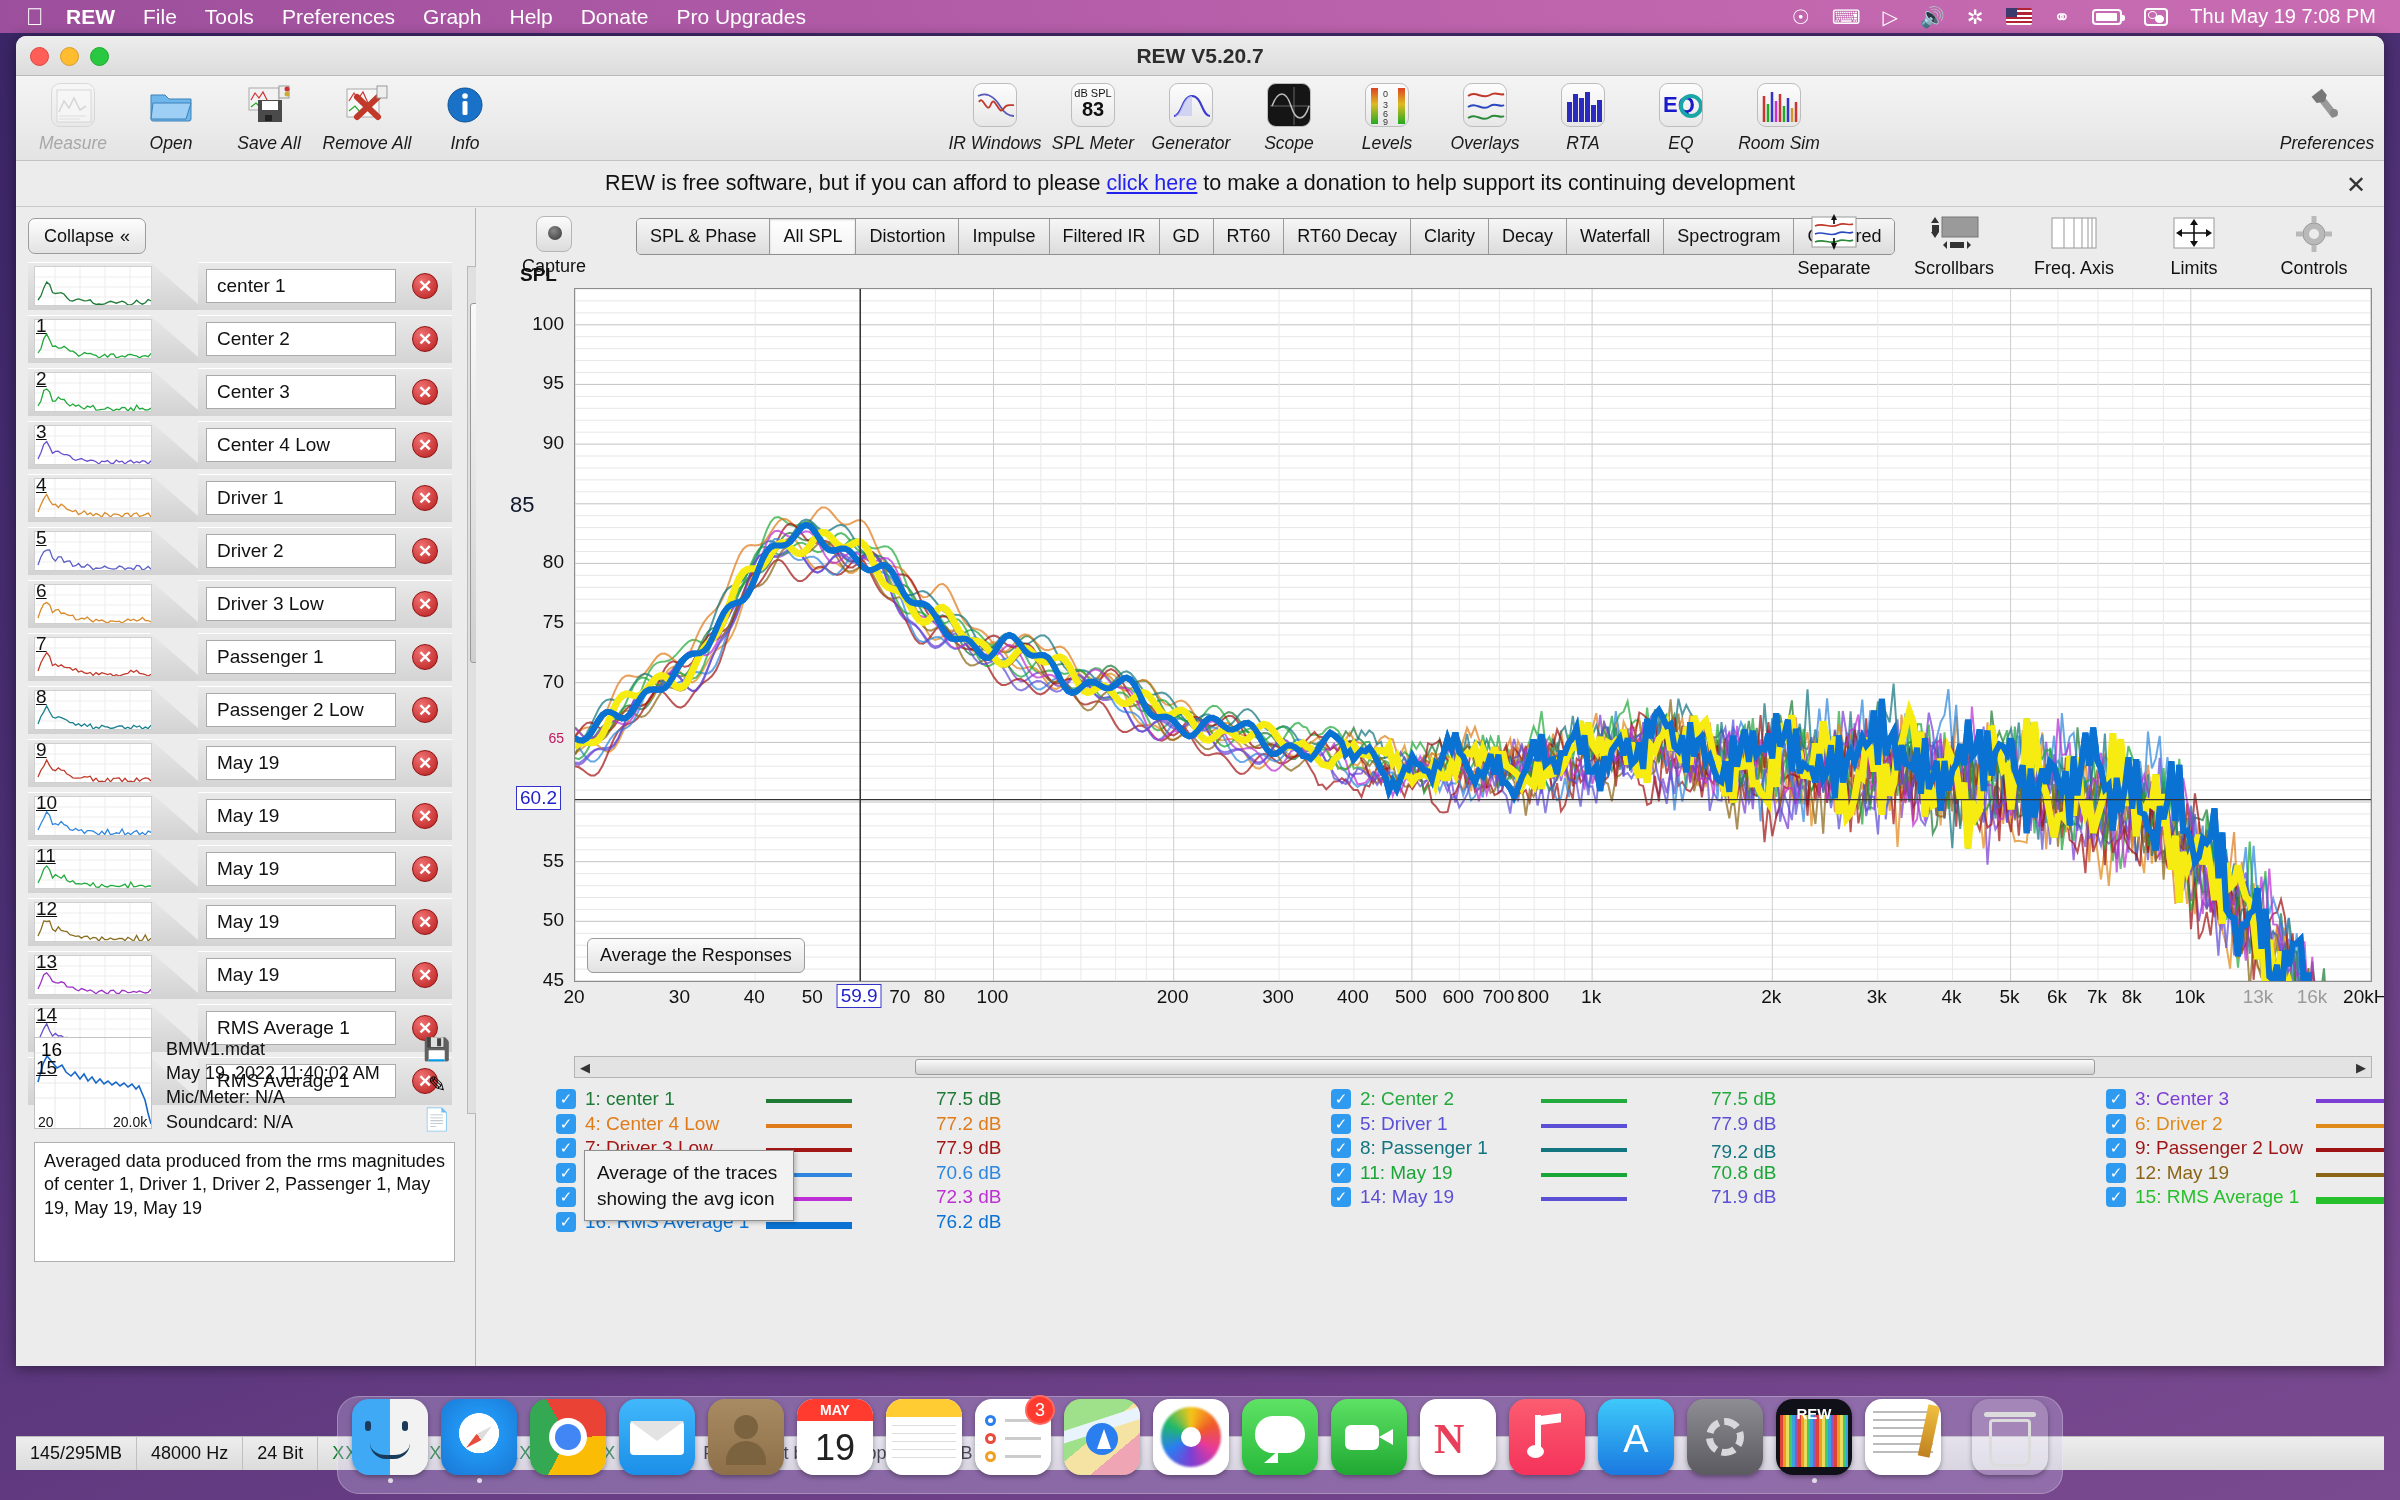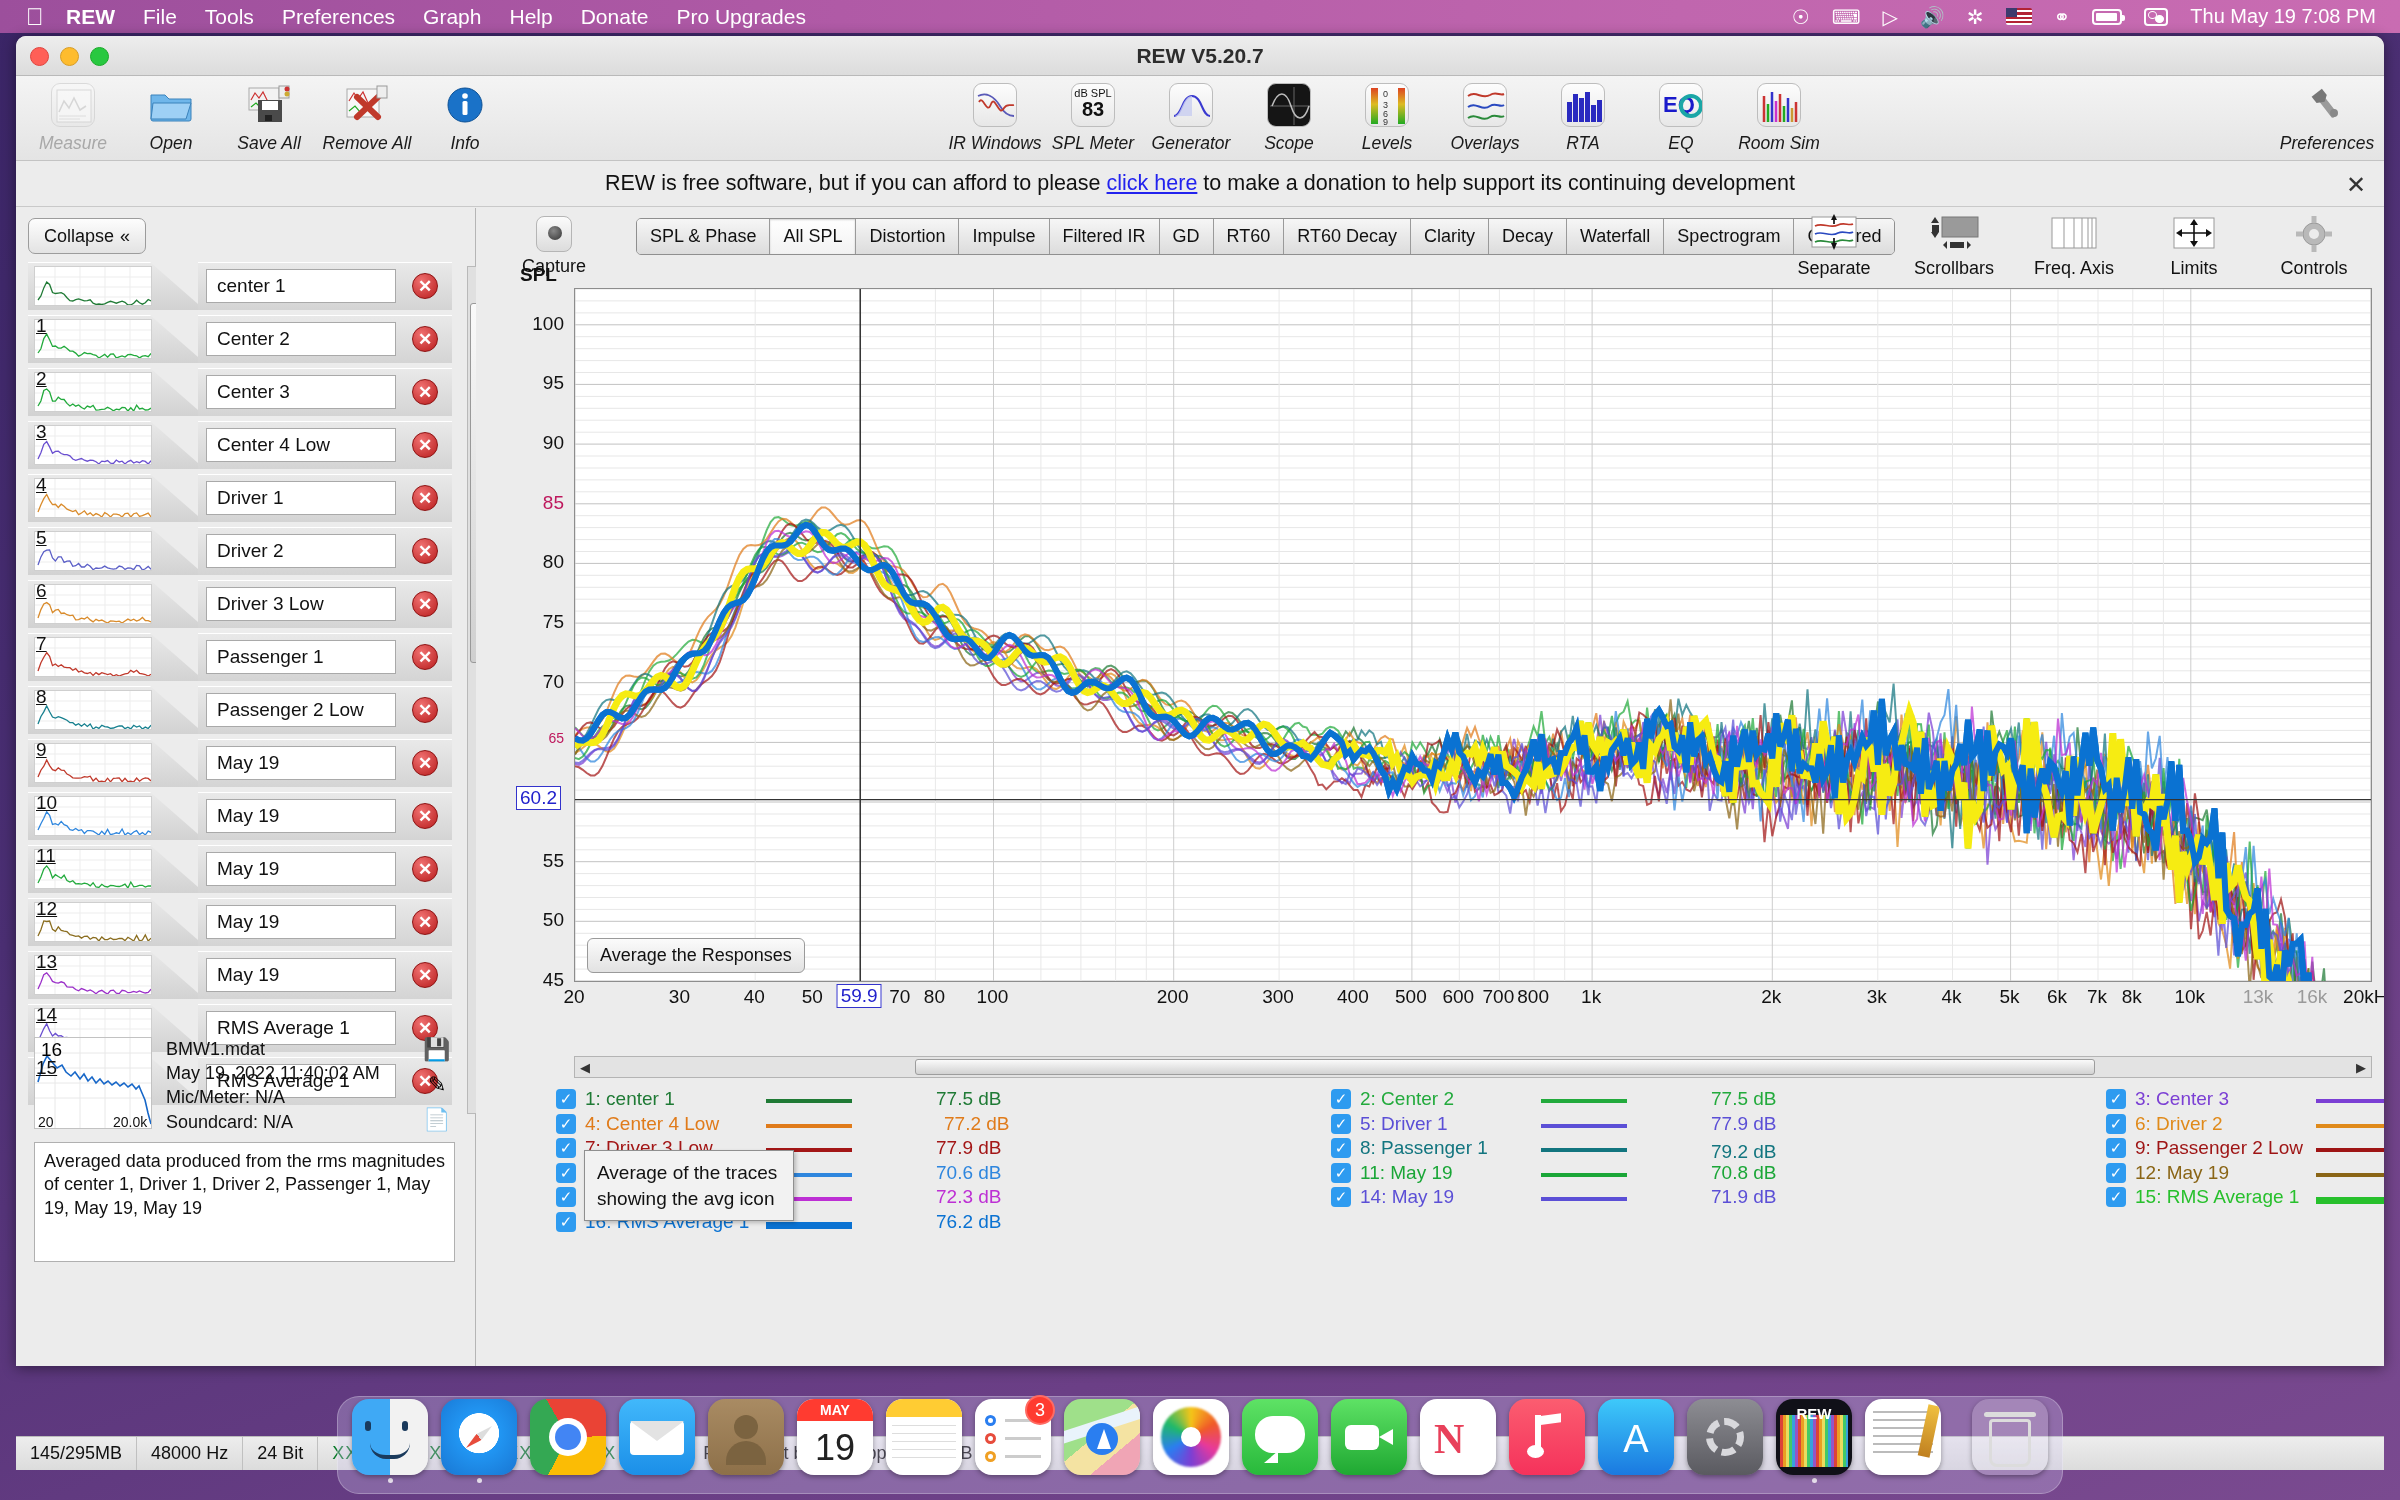--- a/index.html
+++ b/index.html
@@ -1009,21 +1009,21 @@
                   <polyline fill="none" stroke="#f6ec12" stroke-width="7" opacity="1" points="0.0,457.8 3.9,454.8 7.8,453.2 11.7,453.2 15.7,453.7 19.6,453.3 23.5,450.8 27.4,445.5 31.3,437.6 35.2,428.2 39.1,418.9 43.0,411.4 47.0,406.7 50.9,404.9 54.8,405.4 58.7,406.6 62.6,407.1 66.5,405.7 70.4,402.2 74.3,397.1 78.3,391.9 82.2,388.0 86.1,386.4 90.0,387.5 93.9,390.7 97.8,394.6 101.7,397.7 105.6,398.7 109.6,396.3 113.5,390.2 117.4,381.9 121.3,373.0 125.2,365.0 129.1,358.8 133.0,354.2 136.9,350.5 140.9,346.1 144.8,340.0 148.7,331.4 152.6,320.7 156.5,309.0 160.4,297.9 164.3,289.0 168.3,283.1 172.2,280.4 176.1,279.8 180.0,279.8 183.9,279.1 187.8,276.4 191.7,271.6 195.6,265.6 199.6,259.6 203.5,255.2 207.4,253.6 211.3,255.0 215.2,258.4 219.1,262.1 223.0,264.4 226.9,264.4 230.9,261.6 234.8,256.6 238.7,250.9 242.6,246.0 246.5,243.4 250.4,243.7 254.3,246.6 258.2,250.9 262.2,255.1 266.1,257.9 270.0,258.5 273.9,257.2 277.8,254.9 281.7,253.1 285.6,253.0 289.6,256.1 293.5,262.7 297.4,271.6 301.3,280.9 305.2,289.1 309.1,295.1 313.0,298.4 316.9,300.0 320.9,301.0 324.8,302.9 328.7,306.7 332.6,312.5 336.5,319.5 340.4,326.2 344.3,331.3 348.2,333.4 352.2,332.3 356.1,328.5 360.0,323.4 363.9,319.2 367.8,318.2 371.7,320.7 375.6,326.4 379.5,333.7 383.5,340.9 387.4,346.7 391.3,350.3 395.2,351.6 399.1,351.8 403.0,352.2 406.9,353.9 410.8,357.5 414.8,362.6 418.7,368.0 422.6,372.5 426.5,375.2 430.4,375.1 434.3,372.2 438.2,367.7 442.2,363.0 446.1,359.7 450.0,358.8 453.9,360.5 457.8,364.2 461.7,368.4 465.6,371.8 469.5,373.2 473.5,372.6 477.4,370.5 481.3,368.5 485.2,367.9 489.1,370.0 493.0,374.9 496.9,382.1 500.8,390.0 504.8,397.0 508.7,401.8 512.6,403.5 516.5,402.6 520.4,400.1 524.3,397.6 528.2,396.7 532.1,398.4 536.1,402.3 540.0,407.3 543.9,411.9 547.8,414.6 551.7,414.6 555.6,412.3 559.5,408.6 563.5,405.2 567.4,403.5 571.3,404.5 575.2,408.2 579.1,413.7 583.0,419.5 586.9,424.1 590.8,426.4 594.8,426.2 598.7,424.1 602.6,421.8 606.5,421.2 610.4,423.1 614.3,427.7 618.2,434.3 622.1,441.4 626.1,447.3 630.0,450.7 633.9,451.1 637.8,449.0 641.7,445.6 645.6,442.5 649.5,441.0 653.4,441.7 657.4,444.4 661.3,447.8 665.2,450.6 669.1,451.5 673.0,449.9 676.9,446.1 680.8,441.4 684.7,437.3 688.7,435.2 692.6,436.1 696.5,439.7 700.4,445.1 704.3,450.7 708.2,455.0 712.1,458.0 716.1,457.5 720.0,456.9 723.9,455.8 727.8,453.8 731.7,457.8 735.6,459.2 739.5,465.9 743.4,471.0 747.4,475.3 751.3,476.2 755.2,477.4 759.1,470.6 763.0,467.4 766.9,463.8 770.8,455.3 774.7,461.8 778.7,455.8 782.6,462.8 786.5,465.1 790.4,465.3 794.3,467.0 798.2,466.3 802.1,461.5 806.0,461.2 810.0,463.5 813.9,457.3 817.8,473.9 821.7,468.0 825.6,481.6 829.5,486.8 833.4,484.9 837.4,492.8 841.3,487.7 845.2,486.6 849.1,485.1 853.0,487.4 856.9,478.3 860.8,494.1 864.7,480.2 868.7,488.9 872.6,488.7 876.5,474.5 880.4,484.0 884.3,467.0 888.2,468.2 892.1,464.1 896.0,465.1 900.0,458.6 903.9,473.7 907.8,460.8 911.7,470.3 915.6,474.7 919.5,458.4 923.4,481.3 927.3,462.7 931.3,476.9 935.2,479.3 939.1,482.6 943.0,486.3 946.9,497.2 950.8,487.8 954.7,492.9 958.6,496.9 962.6,473.3 966.5,499.8 970.4,471.1 974.3,486.0 978.2,484.7 982.1,475.3 986.0,481.5 990.0,474.0 993.9,463.5 997.8,458.2 1001.7,458.7 1005.6,432.1 1009.5,462.6 1013.4,433.8 1017.3,455.3 1021.3,461.6 1025.2,448.2 1029.1,470.6 1033.0,453.7 1036.9,456.1 1040.8,452.1 1044.7,457.0 1048.6,440.7 1052.6,475.5 1056.5,453.5 1060.4,477.5 1064.3,488.4 1068.2,463.5 1072.1,493.7 1076.0,456.9 1079.9,461.9 1083.9,450.5 1087.8,446.5 1091.7,436.8 1095.6,461.3 1099.5,443.9 1103.4,461.7 1107.3,473.5 1111.3,437.9 1115.2,475.8 1119.1,427.1 1123.0,441.6 1126.9,436.2 1130.8,432.1 1134.7,446.9 1138.6,467.5 1142.6,469.7 1146.5,488.5 1150.4,506.9 1154.3,469.8 1158.2,513.6 1162.1,458.6 1166.0,477.8 1169.9,477.1 1173.9,462.6 1177.8,494.9 1181.7,494.4 1185.6,503.8 1189.5,507.4 1193.4,513.4 1197.3,466.8 1201.2,497.8 1205.2,434.4 1209.1,448.5 1213.0,452.2 1216.9,426.2 1220.8,479.6 1224.7,462.0 1228.6,486.4 1232.5,486.7 1236.5,488.4 1240.4,454.5 1244.3,481.0 1248.2,432.4 1252.1,452.6 1256.0,474.1 1259.9,447.7 1263.9,525.0 1267.8,494.0 1271.7,529.0 1275.6,524.0 1279.5,509.1 1283.4,485.6 1287.3,488.8 1291.2,449.0 1295.2,458.9 1299.1,482.3 1303.0,444.9 1306.9,525.8 1310.8,474.9 1314.7,506.3 1318.6,494.7 1322.5,459.1 1326.5,455.1 1330.4,437.8 1334.3,422.5 1338.2,433.6 1342.1,467.5 1346.0,442.7 1349.9,527.6 1353.8,481.9 1357.8,516.3 1361.7,514.3 1365.6,469.6 1369.5,493.6 1373.4,461.1 1377.3,470.0 1381.2,480.1 1385.2,510.6 1389.1,493.6 1393.0,559.4 1396.9,511.0 1400.8,527.9 1404.7,521.3 1408.6,456.0 1412.5,491.3 1416.5,436.7 1420.4,457.1 1424.3,462.8 1428.2,481.0 1432.1,477.4 1436.0,520.5 1439.9,483.0 1443.8,491.3 1447.8,493.8 1451.7,429.4 1455.6,486.7 1459.5,433.1 1463.4,474.5 1467.3,492.5 1471.2,505.0 1475.1,526.6 1479.1,548.1 1483.0,527.5 1486.9,526.3 1490.8,531.0 1494.7,467.0 1498.6,526.8 1502.5,468.2 1506.4,508.2 1510.4,524.1 1514.3,511.9 1518.2,543.9 1522.1,529.6 1526.0,516.4 1529.9,500.9 1533.8,500.3 1537.8,444.2 1541.7,500.5 1545.6,450.2 1549.5,491.1 1553.4,516.6 1557.3,493.0 1561.2,547.3 1565.1,515.7 1569.1,523.9 1573.0,513.1 1576.9,516.0 1580.8,485.4 1584.7,537.1 1588.6,505.2 1592.5,545.9 1596.4,580.6 1600.4,546.6 1604.3,613.5 1608.2,563.1 1612.1,579.8 1616.0,567.4 1619.9,557.8 1623.8,546.0 1627.7,575.3 1631.7,555.6 1635.6,580.1 1639.5,611.0 1643.4,565.8 1647.3,634.8 1651.2,574.1 1655.1,598.0 1659.1,594.0 1663.0,576.6 1666.9,594.7 1670.8,607.9 1674.7,612.2 1678.6,634.2 1682.5,670.0 1686.4,632.7 1690.4,705.5 1694.3,650.8 1698.2,681.1 1702.1,689.8 1706.0,662.6 1709.9,704.8 1713.8,693.8 1717.7,709.9 1721.7,719.3 1725.6,742.2 1729.5,707.9 1733.4,764.0 1737.3,711.9 1741.2,734.3 1745.1,748.0 1749.0,706.8 1753.0,765.7 1756.9,734.2 1760.8,762.6 1764.7,770.5 1768.6,785.9 1772.5,773.3 1776.4,818.3 1780.3,786.9 1784.3,809.2 1788.2,834.8 1792.1,789.5 1796.0,861.1"></polyline>
                   <polyline fill="none" stroke="#0a72d2" stroke-width="6" opacity="1" points="0.0,449.4 3.9,451.3 7.8,451.6 11.7,449.4 15.7,444.6 19.6,438.1 23.5,431.4 27.4,426.0 31.3,423.1 35.2,423.0 39.1,424.9 43.0,427.5 47.0,429.3 50.9,428.8 54.8,425.6 58.7,420.0 62.6,413.4 66.5,407.2 70.4,402.7 74.3,400.4 78.3,400.2 82.2,400.7 86.1,400.7 90.0,398.8 93.9,394.5 97.8,388.0 101.7,380.7 105.6,374.3 109.6,369.3 113.5,366.1 117.4,364.8 121.3,364.6 125.2,364.0 129.1,361.9 133.0,357.2 136.9,349.9 140.9,341.0 144.8,331.9 148.7,324.0 152.6,318.5 156.5,315.5 160.4,314.2 164.3,313.2 168.3,311.0 172.2,306.4 176.1,299.0 180.0,289.5 183.9,279.2 187.8,269.8 191.7,262.6 195.6,258.3 199.6,256.6 203.5,256.5 207.4,256.5 211.3,255.6 215.2,252.7 219.1,247.9 223.0,242.5 226.9,238.0 230.9,235.9 234.8,237.0 238.7,241.0 242.6,247.0 246.5,253.2 250.4,258.2 254.3,261.1 258.2,261.6 262.2,260.6 266.1,259.4 270.0,259.4 273.9,261.4 277.8,265.5 281.7,270.8 285.6,275.7 289.6,279.3 293.5,281.1 297.4,280.8 301.3,279.0 305.2,276.9 309.1,276.1 313.0,277.9 316.9,282.4 320.9,289.4 324.8,297.3 328.7,304.7 332.6,310.3 336.5,313.4 340.4,314.4 344.3,314.3 348.2,314.7 352.2,316.6 356.1,320.7 360.0,326.3 363.9,332.9 367.8,339.9 371.7,345.7 375.6,349.2 379.5,350.3 383.5,349.9 387.4,349.4 391.3,349.9 395.2,352.4 399.1,356.8 403.0,362.0 406.9,366.6 410.8,369.1 414.8,368.4 418.7,364.4 422.6,358.4 426.5,352.4 430.4,347.9 434.3,346.1 438.2,347.6 442.2,351.6 446.1,356.8 450.0,361.8 453.9,365.3 457.8,366.8 461.7,366.6 465.6,366.0 469.5,366.4 473.5,369.0 477.4,374.3 481.3,381.6 485.2,389.8 489.1,397.1 493.0,402.1 496.9,403.9 500.8,402.8 504.8,399.6 508.7,396.0 512.6,393.4 516.5,392.7 520.4,393.8 524.3,396.0 528.2,398.2 532.1,399.5 536.1,398.9 540.0,396.4 543.9,392.9 547.8,389.8 551.7,388.7 555.6,390.6 559.5,395.8 563.5,403.2 567.4,411.6 571.3,419.2 575.2,424.7 579.1,427.6 583.0,428.2 586.9,427.8 590.8,427.6 594.8,428.9 598.7,431.8 602.6,436.3 606.5,441.4 610.4,445.6 614.3,447.4 618.2,446.2 622.1,442.5 626.1,437.4 630.0,432.5 633.9,429.4 637.8,428.8 641.7,430.7 645.6,434.2 649.5,437.9 653.4,440.4 657.4,440.8 661.3,439.2 665.2,436.6 669.1,434.3 673.0,433.9 676.9,436.2 680.8,441.3 684.7,448.2 688.7,455.4 692.6,461.3 696.5,464.6 700.4,464.9 704.3,462.8 708.2,459.7 712.1,456.7 716.1,456.6 720.0,458.1 723.9,461.0 727.8,467.1 731.7,467.2 735.6,469.9 739.5,465.6 743.4,459.9 747.4,453.9 751.3,448.0 755.2,443.8 759.1,446.2 763.0,449.8 766.9,453.4 770.8,465.5 774.7,462.1 778.7,470.2 782.6,465.5 786.5,461.4 790.4,462.5 794.3,458.9 798.2,463.8 802.1,471.6 806.0,481.0 810.0,486.6 813.9,501.8 817.8,492.6 821.7,500.2 825.6,489.6 829.5,478.8 833.4,480.8 837.4,467.5 841.3,474.7 845.2,476.0 849.1,481.6 853.0,482.3 856.9,490.7 860.8,474.2 864.7,477.5 868.7,463.8 872.6,449.5 876.5,460.0 880.4,443.7 884.3,463.6 888.2,467.4 892.1,477.9 896.0,486.0 900.0,493.3 903.9,482.7 907.8,487.0 911.7,478.2 915.6,465.2 919.5,485.4 923.4,465.7 927.3,493.9 931.3,494.0 935.2,499.1 939.1,507.6 943.0,499.2 946.9,488.1 950.8,480.9 954.7,468.9 958.6,450.6 962.6,471.2 966.5,445.3 970.4,475.6 974.3,471.8 978.2,470.3 982.1,485.1 986.0,464.1 990.0,464.0 993.9,453.7 997.8,448.8 1001.7,438.8 1005.6,465.1 1009.5,446.3 1013.4,482.4 1017.3,482.6 1021.3,477.5 1025.2,501.8 1029.1,467.5 1033.0,478.2 1036.9,460.9 1040.8,455.6 1044.7,449.6 1048.6,466.3 1052.6,449.1 1056.5,475.4 1060.4,471.2 1064.3,453.7 1068.2,479.9 1072.1,429.9 1076.0,448.9 1079.9,426.6 1083.9,421.5 1087.8,428.4 1091.7,437.0 1095.6,435.1 1099.5,458.0 1103.4,461.9 1107.3,446.2 1111.3,483.3 1115.2,433.3 1119.1,467.5 1123.0,450.8 1126.9,447.9 1130.8,472.5 1134.7,466.9 1138.6,479.8 1142.6,490.0 1146.5,492.8 1150.4,472.3 1154.3,502.9 1158.2,446.8 1162.1,477.7 1166.0,456.4 1169.9,440.8 1173.9,472.8 1177.8,442.0 1181.7,465.2 1185.6,459.6 1189.5,460.4 1193.4,444.7 1197.3,469.5 1201.2,424.3 1205.2,457.5 1209.1,446.9 1213.0,430.8 1216.9,482.1 1220.8,439.8 1224.7,484.0 1228.6,474.9 1232.5,479.0 1236.5,479.4 1240.4,493.4 1244.3,465.1 1248.2,489.8 1252.1,482.8 1256.0,456.3 1259.9,509.4 1263.9,446.4 1267.8,493.4 1271.7,470.8 1275.6,462.5 1279.5,473.0 1283.4,461.1 1287.3,448.5 1291.2,456.7 1295.2,451.9 1299.1,421.6 1303.0,475.7 1306.9,410.0 1310.8,466.1 1314.7,450.2 1318.6,442.7 1322.5,481.3 1326.5,456.2 1330.4,474.7 1334.3,476.0 1338.2,479.6 1342.1,458.7 1346.0,504.8 1349.9,449.1 1353.8,500.1 1357.8,488.7 1361.7,471.9 1365.6,521.8 1369.5,471.9 1373.4,501.5 1377.3,481.9 1381.2,474.6 1385.2,455.2 1389.1,475.9 1393.0,430.7 1396.9,467.5 1400.8,462.4 1404.7,440.6 1408.6,502.0 1412.5,441.4 1416.5,486.5 1420.4,463.3 1424.3,455.6 1428.2,457.8 1432.1,464.3 1436.0,449.4 1439.9,481.7 1443.8,492.7 1447.8,476.1 1451.7,544.0 1455.6,479.5 1459.5,528.3 1463.4,499.6 1467.3,479.7 1471.2,494.7 1475.1,473.6 1479.1,477.7 1483.0,491.3 1486.9,502.0 1490.8,482.2 1494.7,536.5 1498.6,467.4 1502.5,506.5 1506.4,474.8 1510.4,443.8 1514.3,476.6 1518.2,438.5 1522.1,470.9 1526.0,480.1 1529.9,500.0 1533.8,495.8 1537.8,541.5 1541.7,488.8 1545.6,523.2 1549.5,501.7 1553.4,468.3 1557.3,519.7 1561.2,470.2 1565.1,523.3 1569.1,525.1 1573.0,539.9 1576.9,543.9 1580.8,561.2 1584.7,517.3 1588.6,530.1 1592.5,511.5 1596.4,472.4 1600.4,531.9 1604.3,475.9 1608.2,541.8 1612.1,541.8 1616.0,551.5 1619.9,573.1 1623.8,568.4 1627.7,549.6 1631.7,554.1 1635.6,548.1 1639.5,519.5 1643.4,589.3 1647.3,543.6 1651.2,620.7 1655.1,626.9 1659.1,629.5 1663.0,667.1 1666.9,635.6 1670.8,635.9 1674.7,624.8 1678.6,621.4 1682.5,599.4 1686.4,659.8 1690.4,620.0 1694.3,687.6 1698.2,690.9 1702.1,675.8 1706.0,720.0 1709.9,661.5 1713.8,676.9 1717.7,655.1 1721.7,654.5 1725.6,650.6 1729.5,701.6 1733.4,683.8 1737.3,746.2 1741.2,759.8 1745.1,741.1 1749.0,799.4 1753.0,732.4 1756.9,769.1 1760.8,750.7 1764.7,755.2 1768.6,776.0 1772.5,810.5 1776.4,813.5 1780.3,857.8 1784.3,868.9 1788.2,836.3 1792.1,885.6 1796.0,801.1"></polyline>
                   <line x1="285.2" y1="0" x2="285.2" y2="692" stroke="#222" stroke-width="1.4"></line>
                   <line x1="0" y1="510.6" x2="1796" y2="510.6" stroke="#333" stroke-width="1.4"></line>
                 </svg>
               <div class="avgBtn">Average the Responses</div>
             </div>
           <div class="" style="position: absolute; top: 42.7931px; left: 0px; width: 54px; text-align: right; font-size: 19px; color: rgb(17, 17, 17);">100</div>
               <div class="" style="position: absolute; top: 102.448px; left: 0px; width: 54px; text-align: right; font-size: 19px; color: rgb(17, 17, 17);">95</div>
               <div class="" style="position: absolute; top: 162.103px; left: 0px; width: 54px; text-align: right; font-size: 19px; color: rgb(17, 17, 17);">90</div>
-              <div class="" style="position: absolute; top: 221.759px; left: 0px; width: 54px; text-align: right; font-size: 19px; color: #be185d;">85</div>
+              <div class="" style="position: absolute; top: 221.759px; left: 0px; width: 54px; text-align: left; font-size: 22px; color: #0f172a;">85</div>
               <div class="" style="position: absolute; top: 281.414px; left: 0px; width: 54px; text-align: right; font-size: 19px; color: rgb(17, 17, 17);">80</div>
               <div class="" style="position: absolute; top: 341.069px; left: 0px; width: 54px; text-align: right; font-size: 19px; color: rgb(17, 17, 17);">75</div>
               <div class="" style="position: absolute; top: 400.724px; left: 0px; width: 54px; text-align: right; font-size: 19px; color: rgb(17, 17, 17);">70</div>
               <div class="" style="position: absolute; top: 460.379px; left: 0px; width: 54px; text-align: right; font-size: 14px; color: #be185d;">65</div>
               <div class="valbox" style="position: absolute; top: 515.648px; left: 6px;">60.2</div>
               <div class="" style="position: absolute; top: 579.69px; left: 0px; width: 54px; text-align: right; font-size: 19px; color: rgb(17, 17, 17);">55</div>
               <div class="" style="position: absolute; top: 639.345px; left: 0px; width: 54px; text-align: right; font-size: 19px; color: rgb(17, 17, 17);">50</div>
               <div class="" style="position: absolute; top: 699px; left: 0px; width: 54px; text-align: right; font-size: 19px; color: rgb(17, 17, 17);">45</div>
               <div style="position: absolute; left: 64px; top: 716px; transform: translateX(-50%); font-size: 19px; white-space: nowrap; color: rgb(17, 17, 17);">20</div>
               <div style="position: absolute; left: 169.42px; top: 716px; transform: translateX(-50%); font-size: 19px; white-space: nowrap; color: rgb(17, 17, 17);">30</div>
@@ -1076,21 +1076,21 @@
               <div class="lrow" style="left: 1550px; top: 0px;">
                 <span class="lcheck">✓</span>
      <span class="lname" style="color:#7b3fd4">3: Center 3</span>
               </div>
               <div class="lswatch" style="left: 1760px; top: 11px; background: rgb(123, 63, 212);"></div>
               <div class="lrow" style="left: 0px; top: 24.6px;">
                 <span class="lcheck">✓</span>
      <span class="lname" style="color:#e07b1a">4: Center 4 Low</span>
               </div>
               <div class="lswatch" style="left: 210px; top: 35.6px; background: rgb(224, 123, 26);"></div>
-              <div class="lval" style="left: 388px; top: 24.6px; color: rgb(224, 123, 26);">77.2 dB</div>
+              <div class="lval" style="left: 380px; top: 24.6px; color: rgb(224, 123, 26);">77.2 dB</div>
               <div class="lrow" style="left: 775px; top: 24.6px;">
                 <span class="lcheck">✓</span>
      <span class="lname" style="color:#5b4fd6">5: Driver 1</span>
               </div>
               <div class="lswatch" style="left: 985px; top: 35.6px; background: rgb(91, 79, 214);"></div>
               <div class="lval" style="left: 1155px; top: 24.6px; color: rgb(91, 79, 214);">77.9 dB</div>
               <div class="lrow" style="left: 1550px; top: 24.6px;">
                 <span class="lcheck">✓</span>
      <span class="lname" style="color:#e08a1a">6: Driver 2</span>
               </div>

